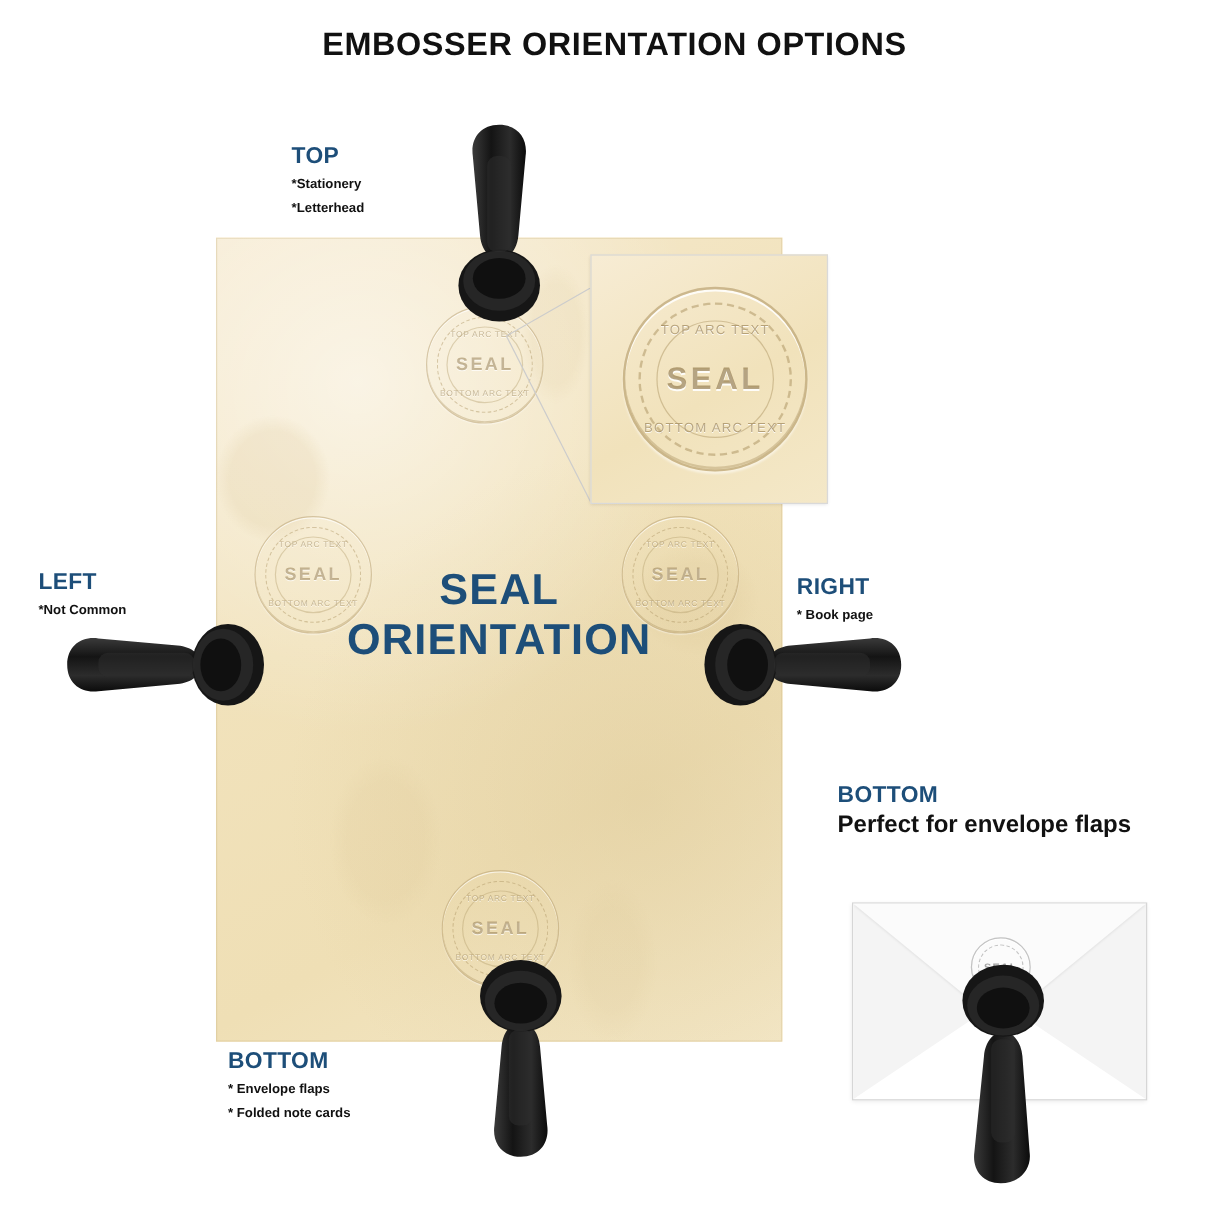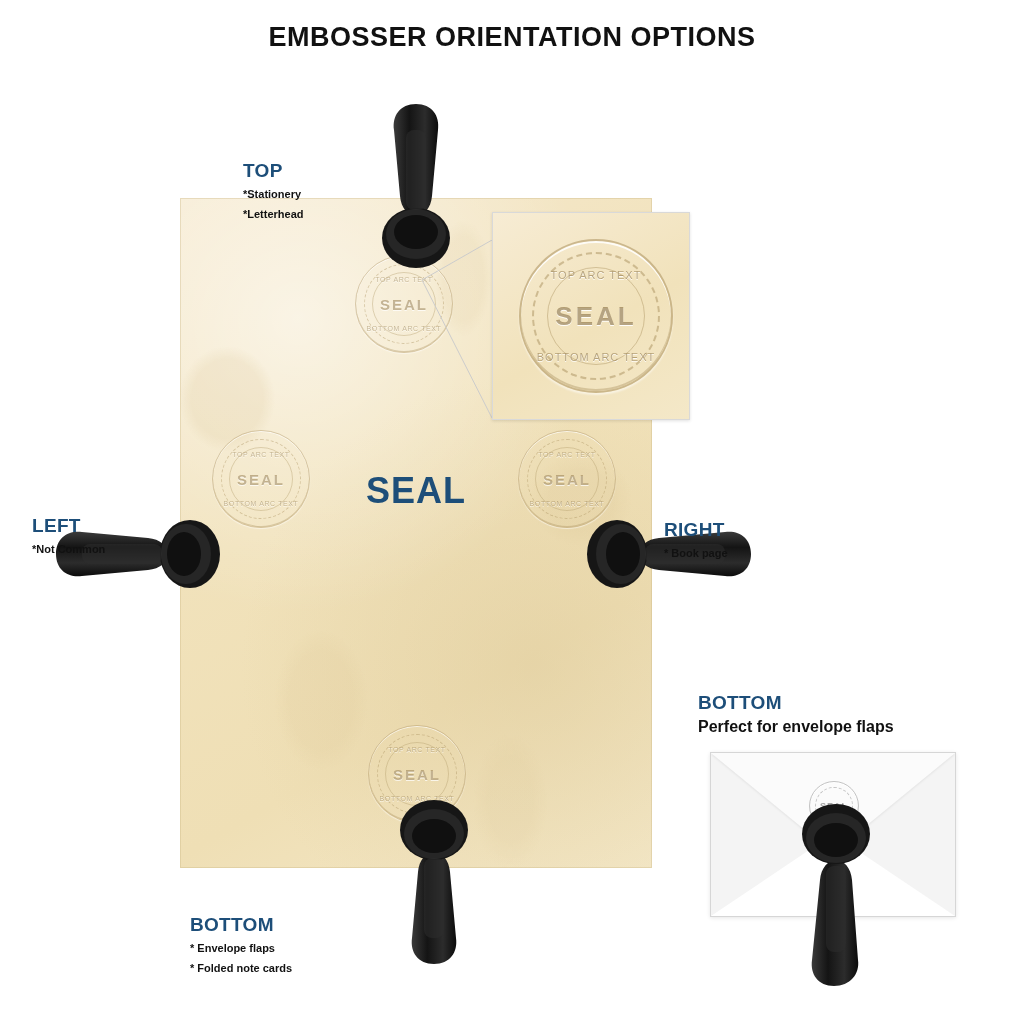--- a/index.html
+++ b/index.html
@@ -197,36 +197,35 @@
   #embosser-envelope { left: 790px; top: 790px; }
 
   
   .label { position: absolute; }
   .label .head {
     color: #1d4e79;
     font-weight: bold;
     font-size: 19px;
     letter-spacing: 0.3px;
     margin-bottom: 2px;
-    margin-top: 40px;
   }
   .label .sub {
     color: #111111;
     font-weight: bold;
     font-size: 11px;
     line-height: 20px;
   }
 
   #label-top    { left: 243px; top: 120px; }
   #label-left   { left: 32px;  top: 475px; }
   #label-right  { left: 664px; top: 479px; }
   #label-bottom { left: 190px; top: 874px; }
   #label-envelope { left: 698px; top: 652px; }
   #label-envelope .head { font-size: 19px; }
-  #label-envelope .sub { font-size: 16px; line-height: 22px; }
+  #label-envelope .sub { font-size: 20px; line-height: 22px; }
 
   
   .envelope {
     position: absolute;
     left: 710px;
     top: 752px;
     width: 244px;
     height: 163px;
     background: #ffffff;
     border: 1px solid #d6d6d6;
@@ -314,20 +313,21 @@
 </div>
 
 <div class="seal" id="seal-bottom">
   <div class="s-top">TOP ARC TEXT</div>
   <div class="s-word">SEAL</div>
   <div class="s-bot">BOTTOM ARC TEXT</div>
 </div>
 
 <div class="center-label">
   <div>SEAL</div>
+  <div>ORIENTATION</div>
 </div>
 
 <svg style="position:absolute;left:400px;top:240px;width:300px;height:200px;">
   <line x1="22" y1="40" x2="92" y2="0" stroke="#cccccc" stroke-width="1"></line>
   <line x1="22" y1="40" x2="92" y2="178" stroke="#cccccc" stroke-width="1"></line>
 </svg>
 
 <div class="zoom-box">
   <div class="zoom-seal">
     <div class="zs-top">TOP ARC TEXT</div>

